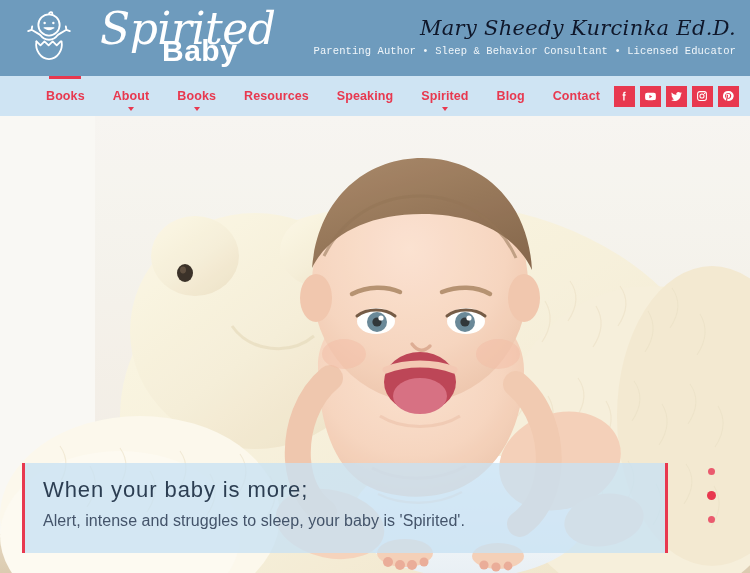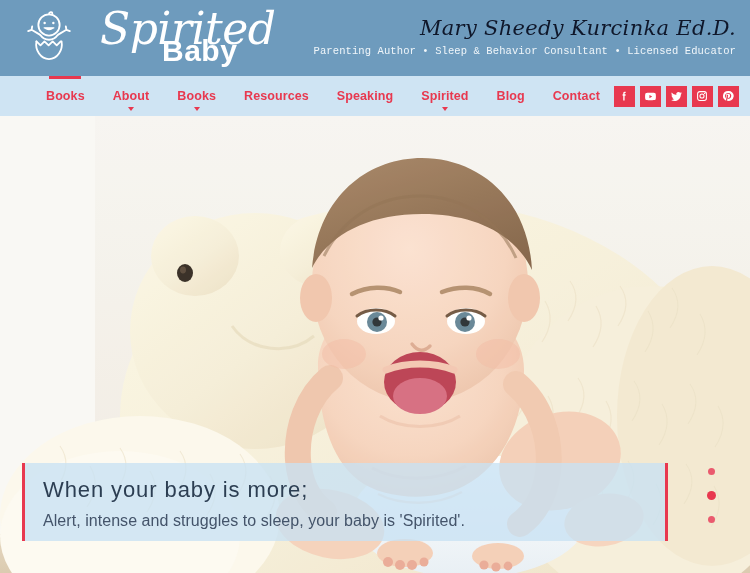--- a/index.html
+++ b/index.html
@@ -200,21 +200,21 @@
     height: 457px;
     display: block;
   }
 
   
   .hero-caption {
     position: absolute;
     left: 22px;
     top: 347px;
     width: 646px;
-    height: 78px;
+    height: 90px;
     background: rgba(200, 226, 244, 0.78);
     border-left: 3px solid #e8384f;
     border-right: 3px solid #e8384f;
     padding: 12px 0 0 18px;
     z-index: 3;
   }
 
   .caption-title {
     font-family: "Liberation Sans", sans-serif;
     font-weight: 300;

